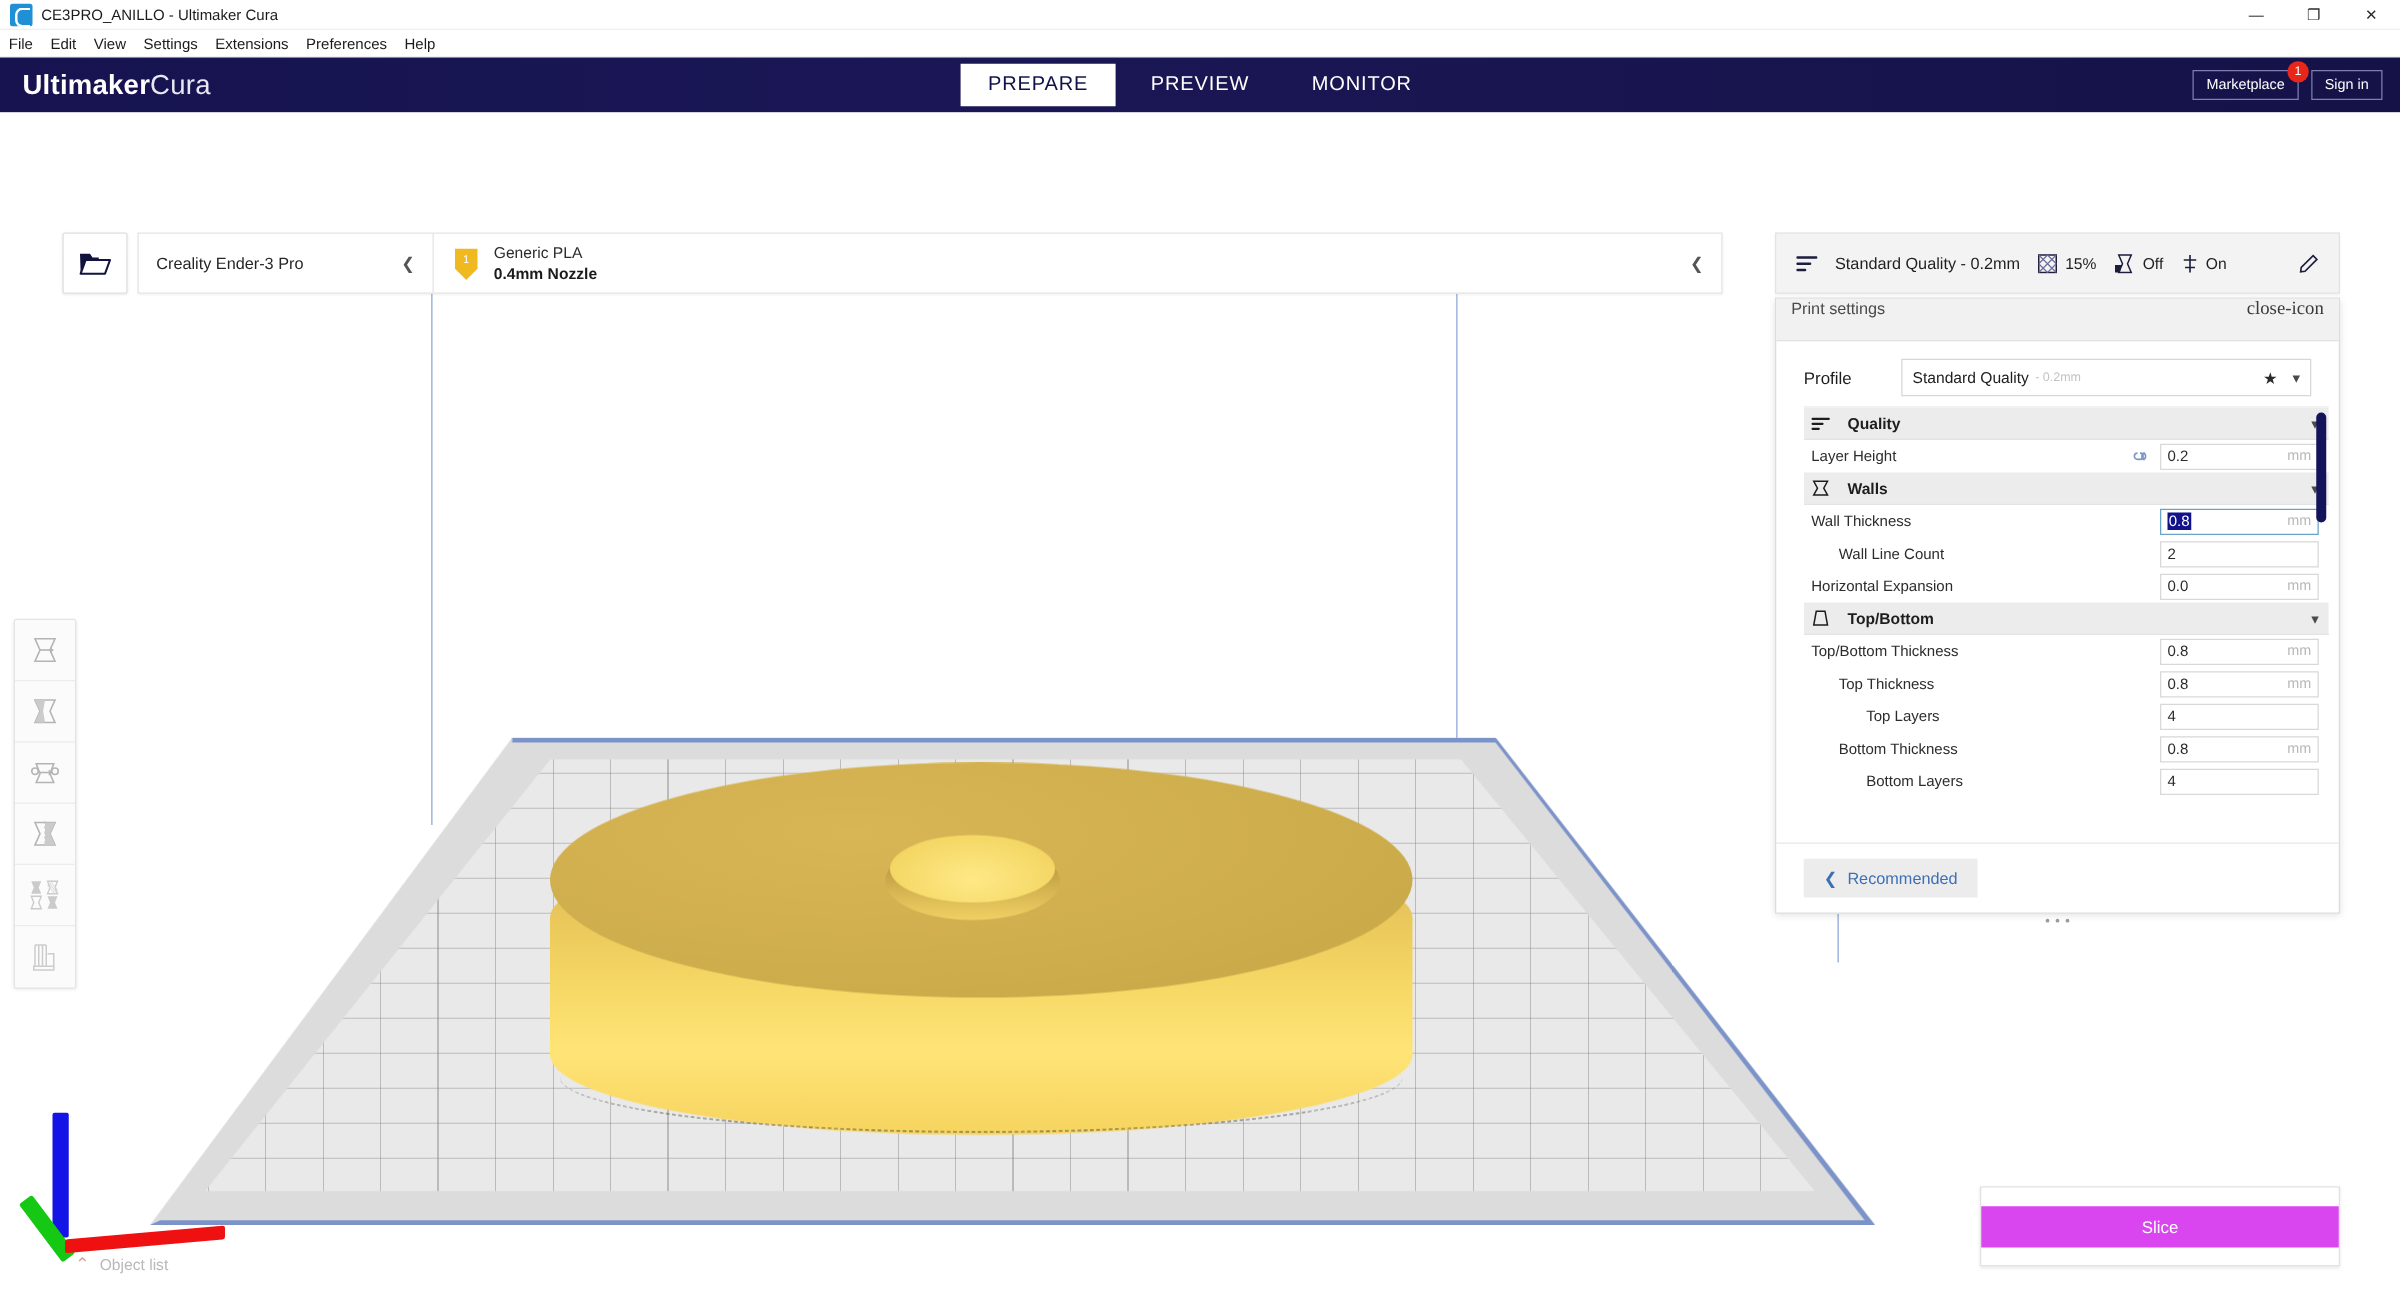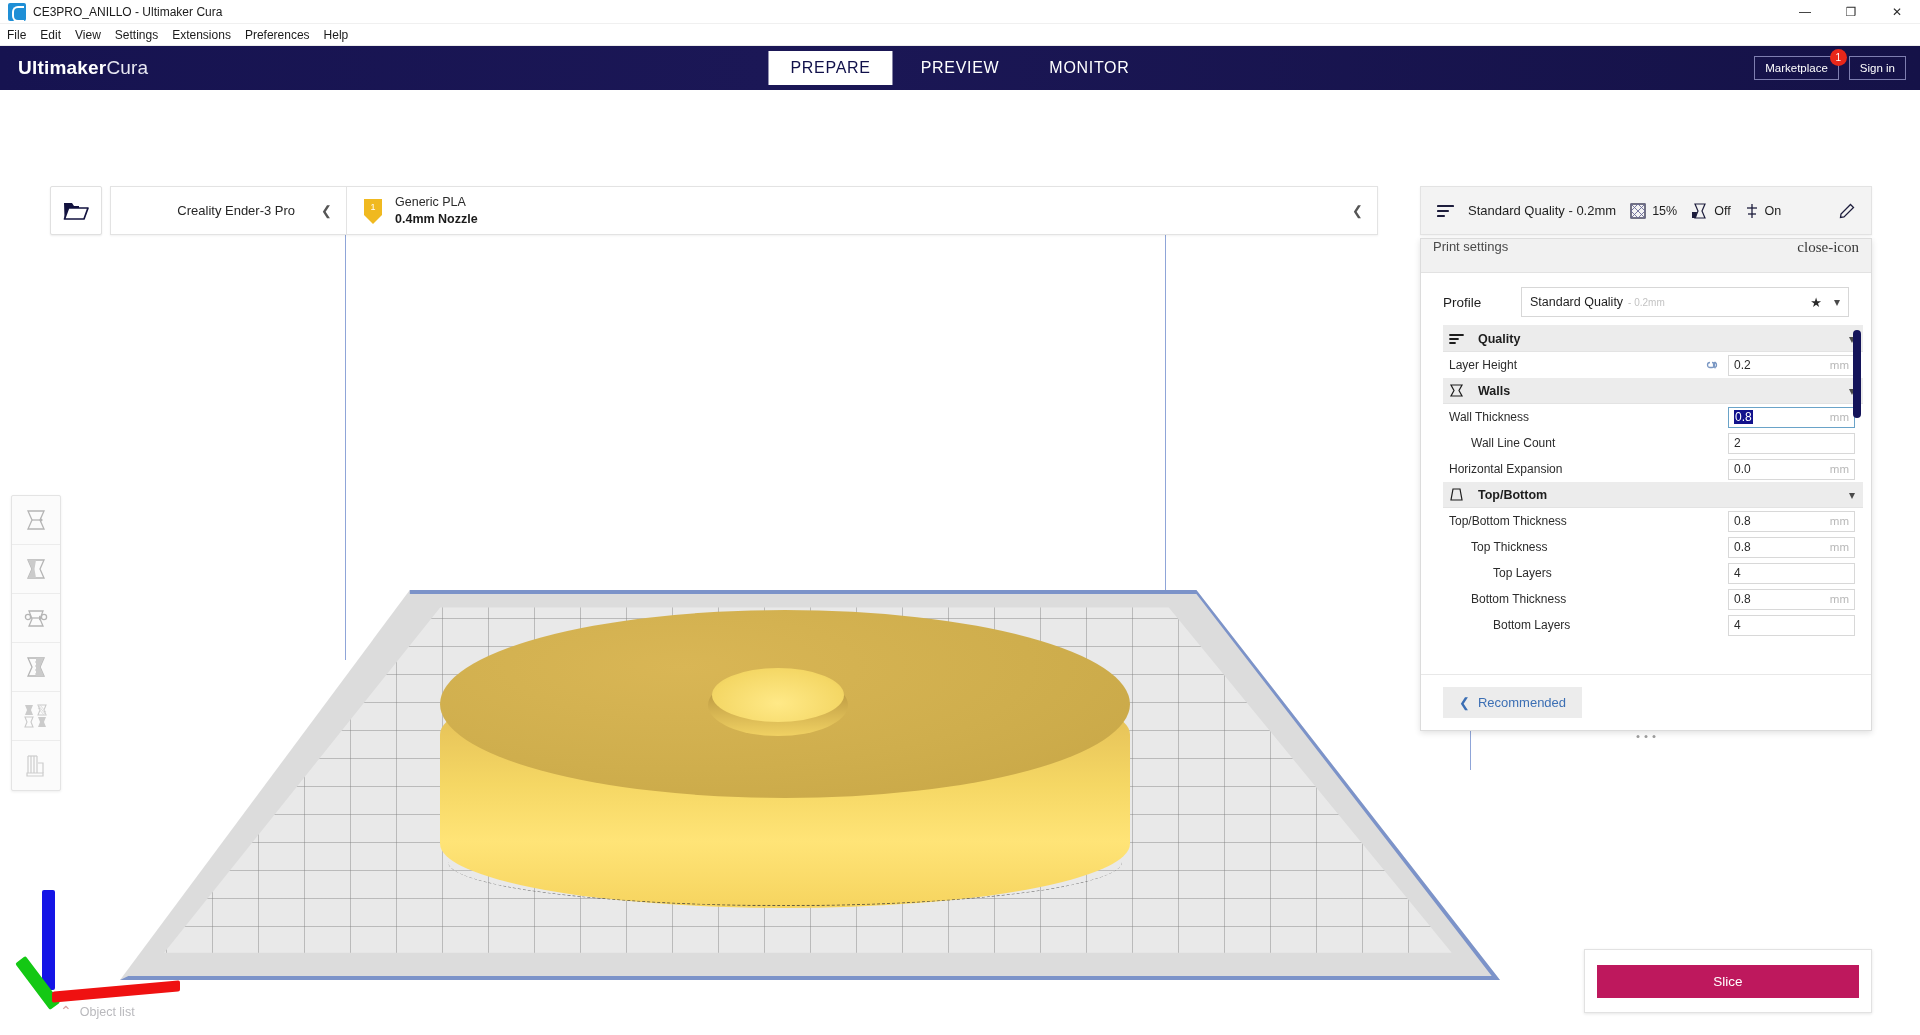--- a/index.html
+++ b/index.html
@@ -45,21 +45,21 @@
     font-size: 12px; color: #1b1b1b;
     padding: 2px 7px; cursor: default;
   }
 
   
   .cura-header {
     height: 44px;
     background: linear-gradient(90deg,#161350 0%,#1b1756 40%,#151248 100%);
     display: flex; align-items: center; position: relative;
   }
-  .brand { margin-left: 18px; font-size: 19px; color: #fff; letter-spacing: .2px; }
+  .brand { margin-left: 18px; font-size: 22px; color: #fff; letter-spacing: .2px; }
   .brand b { font-weight: 700; }
   .brand span { font-weight: 300; color: #e8e8f2; }
   .tabs { position: absolute; left: 50%; transform: translateX(-50%); display: flex; gap: 6px; }
   .tab {
     font-size: 16px; letter-spacing: .7px; color: #ffffff;
     padding: 8px 22px; cursor: pointer;
   }
   .tab.active { background: #ffffff; color: #10104a; font-weight: 400; }
   .header-right { margin-left: auto; display: flex; align-items: center; gap: 10px; padding-right: 14px; }
   .hdr-btn {
@@ -178,21 +178,21 @@
   .machine-bar {
     position: absolute; left: 110px; top: 96px; height: 49px;
     background: #fff; border: 1px solid #e3e3e3;
     display: flex; align-items: stretch;
     box-shadow: 0 1px 2px rgba(0,0,0,.06);
   }
   .machine-cell {
     display: flex; align-items: center; gap: 10px;
     padding: 0 14px; cursor: pointer;
   }
-  .machine-cell.printer { width: 235px; justify-content: flex-end; gap: 26px; }
+  .machine-cell.printer { width: 235px; justify-content: space-between; gap: 26px; }
   .machine-name { font-size: 13px; color: #262626; }
   .chev { font-size: 13px; color: #555; }
   .divider-v { width: 1px; background: #e3e3e3; }
   .machine-cell.material { width: 1030px; }
   .ext-pin { position: relative; width: 24px; height: 28px; flex: none; }
   .ext-pin svg { display: block; }
   .mat-lines { line-height: 1.35; }
   .mat-top { font-size: 12.5px; color: #2b2b2b; }
   .mat-bot { font-size: 12.5px; color: #1b1b1b; font-weight: 700; }
   .material .chev { margin-left: auto; }
@@ -296,21 +296,21 @@
   .grip i { width: 3px; height: 3px; border-radius: 50%; background: #9a9a9a; display: block; }
 
   
   .slice-panel {
     position: absolute; right: 48px; bottom: 22px; width: 288px; height: 64px;
     background: #fff; border: 1px solid #e2e2e2;
     box-shadow: 0 1px 3px rgba(0,0,0,.1);
     display: flex; align-items: center; justify-content: center;
   }
   .slice-btn {
-    width: 262px; height: 33px; background: #be185d; border: none;
+    width: 286px; height: 33px; background: #d946ef; border: none;
     color: #fff; font-size: 13.5px; cursor: pointer;
     font-family: "Liberation Sans", sans-serif;
   }
 </style>
 </head>
 <body>
 
 <div class="titlebar">
   <div class="app-icon"></div>
   <div class="title-text">CE3PRO_ANILLO - Ultimaker Cura</div>

